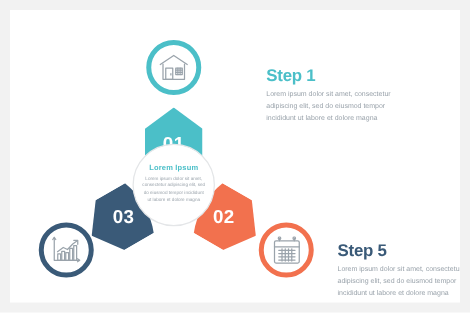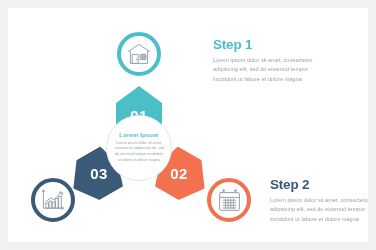--- a/index.html
+++ b/index.html
@@ -104,21 +104,21 @@
   #icon-circle-1 { left: 109px; top: 24px;  border: 4.6px solid #4bbfc8; }
   #icon-circle-2 { left: 199px; top: 170px; border: 4.6px solid #f2714e; }
   #icon-circle-3 { left: 23px;  top: 170px; border: 4.6px solid #3a5a78; }
   .icon-circle svg { display: block; }
 
   
   .step-block { position: absolute; }
   .step-title {
     font-size: 13.5px;
     font-weight: bold;
-    margin: 0 0 4px 0;
+    margin: 16px 0 4px 0;
     line-height: 1;
     letter-spacing: -.2px;
   }
   .step-body {
     font-size: 5.6px;
     line-height: 1.78;
     color: #9aa3ab;
     margin: 0;
   }
 
@@ -209,17 +209,17 @@
     </svg>
   </div>
 
   <div class="step-block" id="step-block-1">
     <div class="step-title" id="step-title-1">Step 1</div>
     <p class="step-body">Lorem ipsum dolor sit amet, consectetur adipiscing elit, sed do eiusmod tempor incididunt ut labore et dolore magna</p>
   </div>
 
 
   <div class="step-block" id="step-block-3">
-    <div class="step-title" id="step-title-3">Step 2</div>
+    <div class="step-title" id="step-title-3">Step 5</div>
     <p class="step-body">Lorem ipsum dolor sit amet, consectetur adipiscing elit, sed do eiusmod tempor incididunt ut labore et dolore magna</p>
   </div>
 
 </div>
 
 </body></html>

